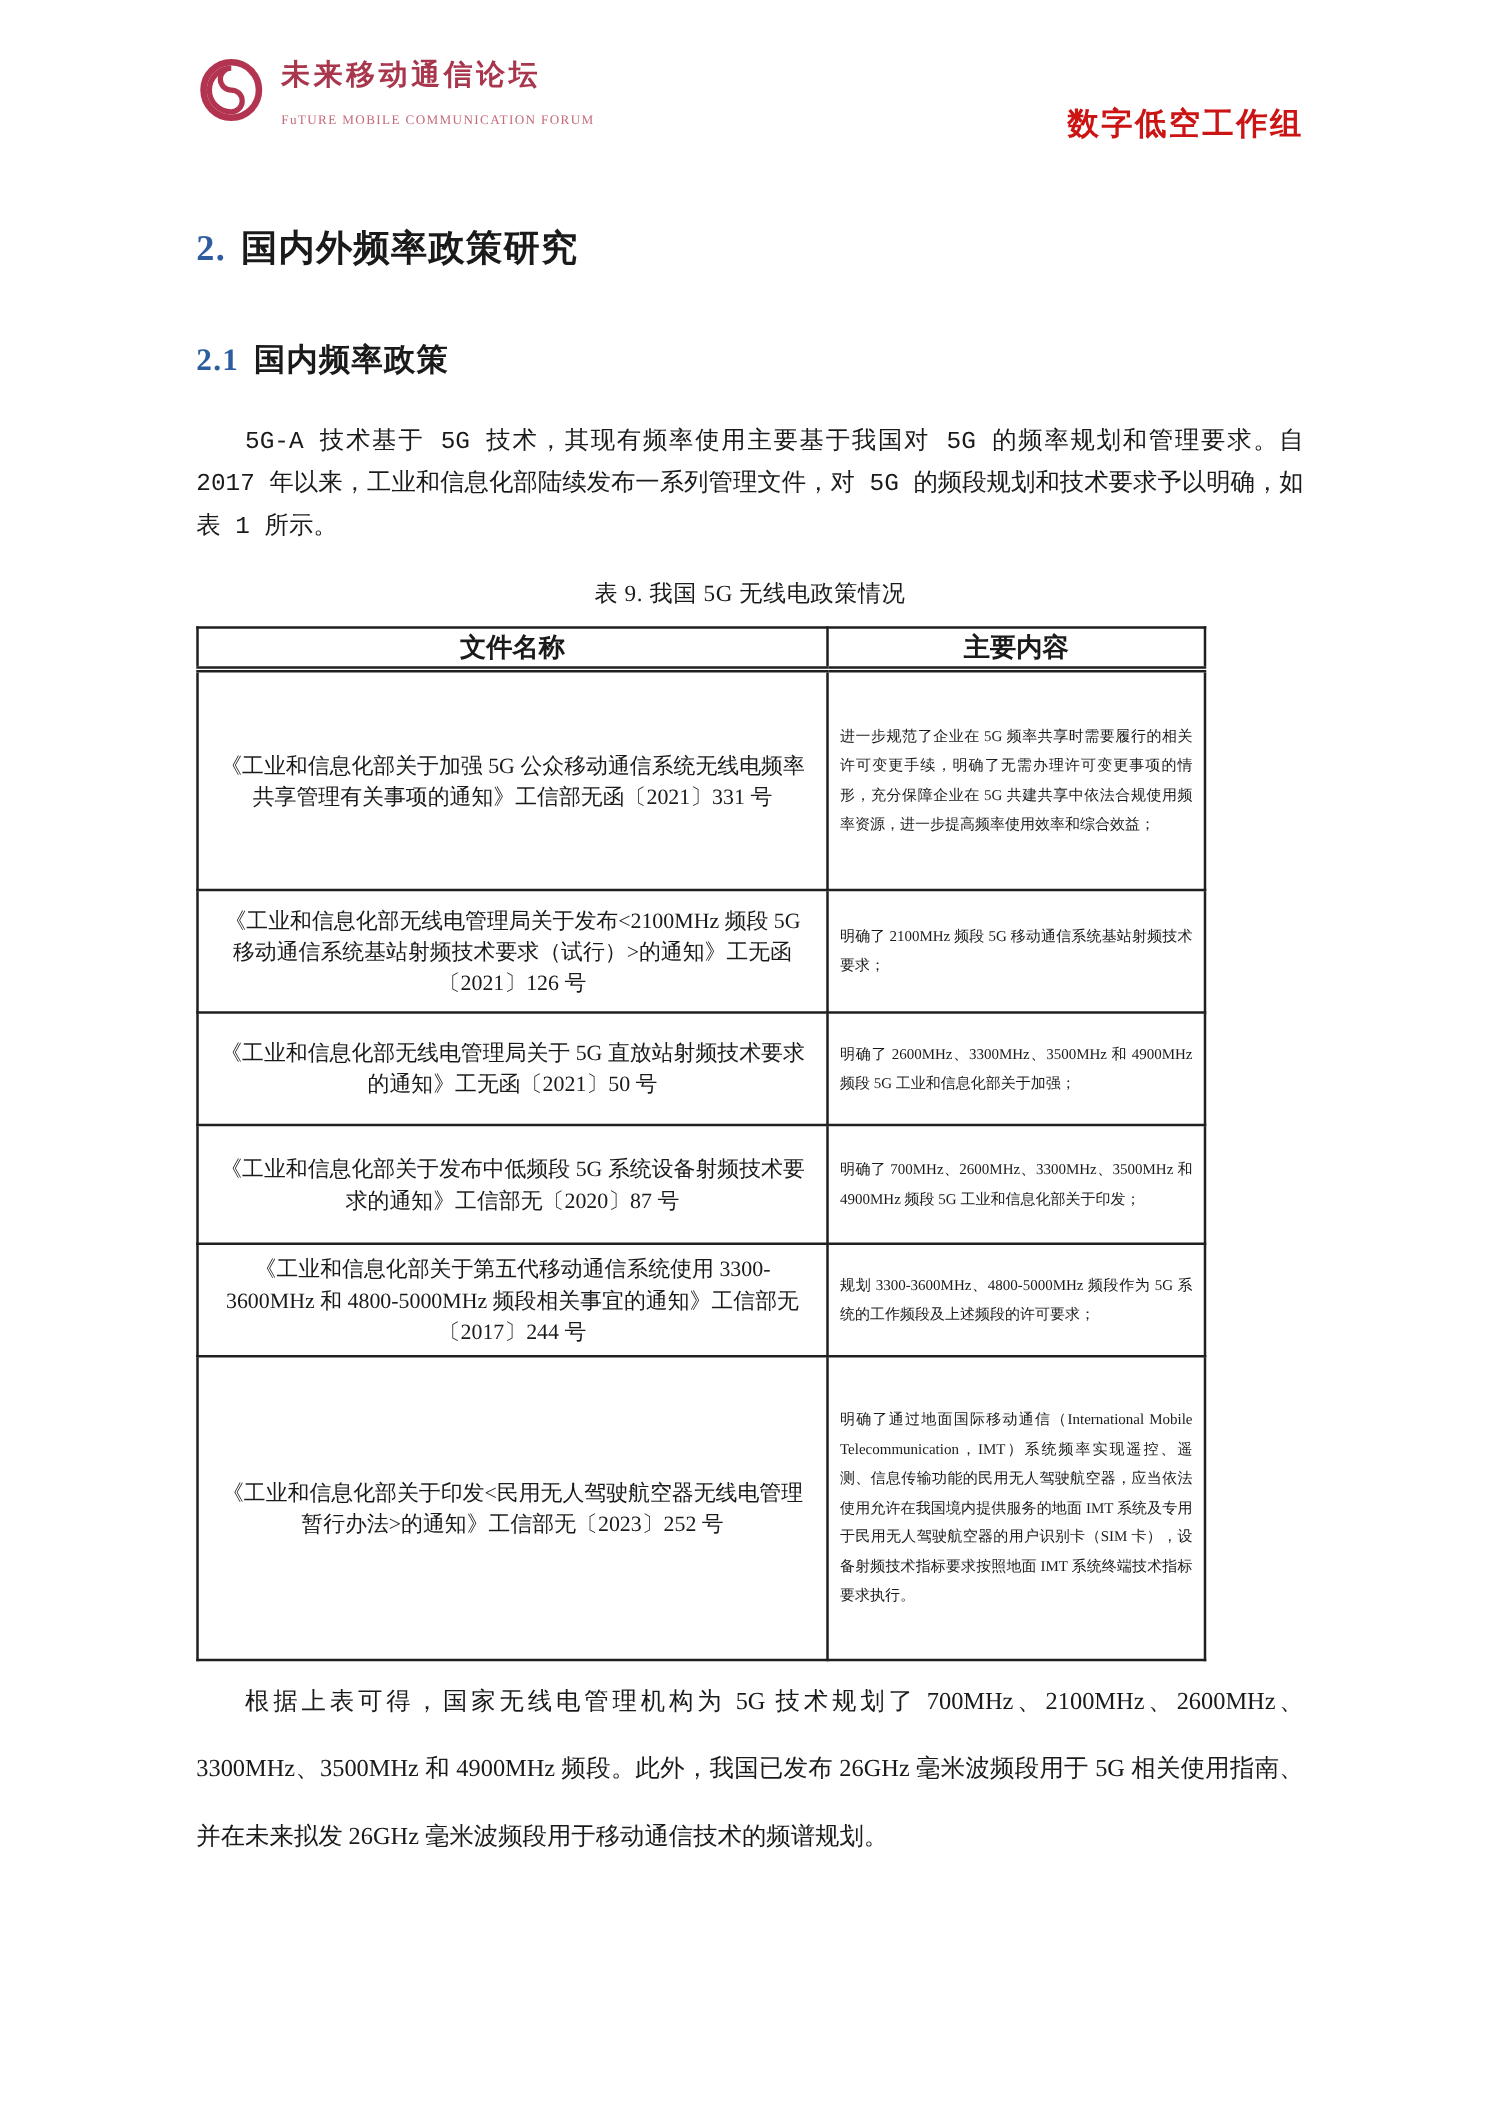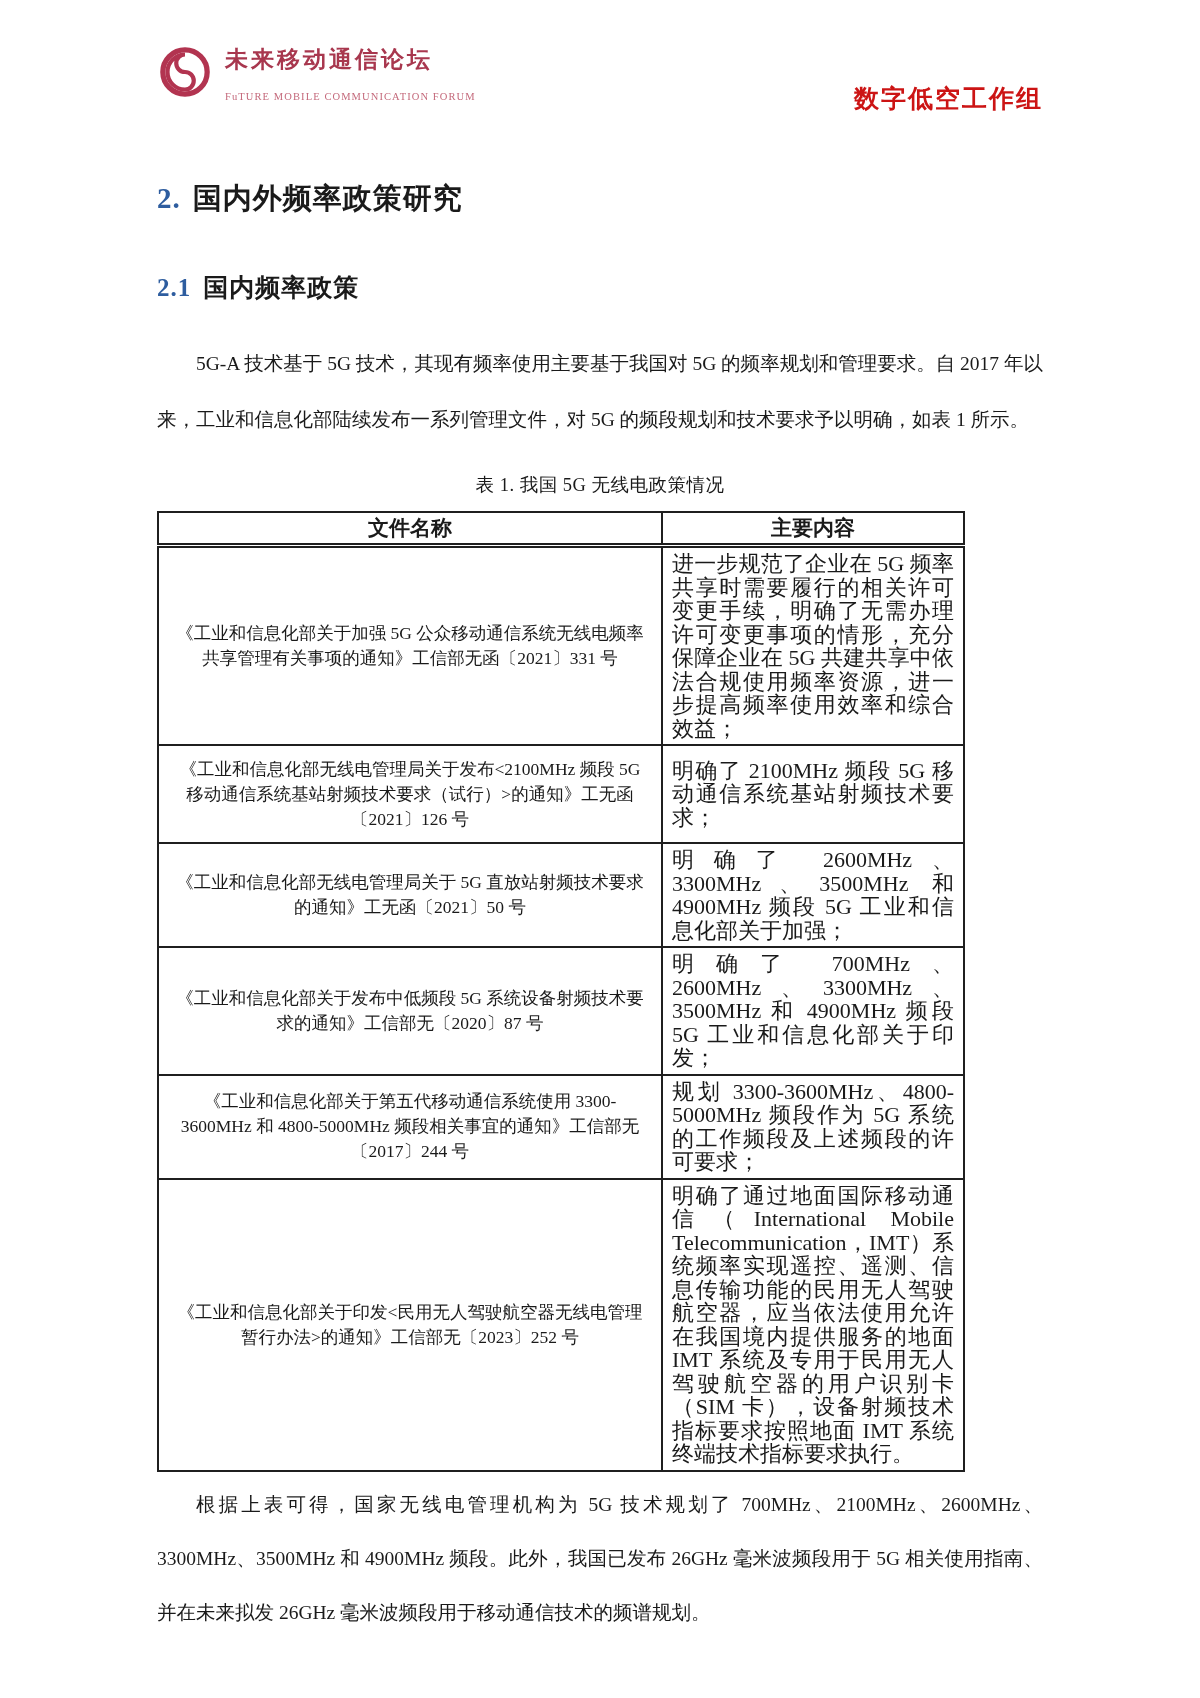--- a/index.html
+++ b/index.html
@@ -17,32 +17,32 @@
   .logo-sub{font-size:10.5px;color:#c4697b;letter-spacing:1.1px;margin-top:18px;}
   .workgroup{color:#cc1414;font-size:25px;font-weight:bold;margin-top:38px;letter-spacing:2px;}
 
   
   h1{font-size:29px;margin:64px 0 0 0;font-weight:bold;letter-spacing:1px;}
   h2{font-size:25px;margin:52px 0 0 0;font-weight:bold;letter-spacing:1px;}
   .hnum{color:#2e5d9f;margin-right:12px;}
 
   
   .para{font-size:19.5px;text-align:justify;text-indent:2em;}
-  .para-intro{margin-top:32px;line-height:56px;}
+  .para-intro{margin-top:32px;line-height:34px;font-family:Liberation Mono, monospace;}
   .para-close{margin-top:6px;line-height:54px;}
 
   
   .caption{font-size:18.5px;text-align:center;margin-top:24px;letter-spacing:0.5px;}
   table{border-collapse:collapse;table-layout:fixed;width:806px;margin-top:14px;}
   col.c1{width:504px;} col.c2{width:302px;}
   th,td{border:2px solid #1f1f1f;vertical-align:middle;}
   th{font-size:21px;font-weight:bold;height:28px;padding:1px 4px;}
   thead th{border-bottom:5px double #1f1f1f;}
   td.name{font-size:17.5px;line-height:25px;text-align:center;padding:4px 10px;}
-  td.content{font-size:22px;line-height:23.5px;text-align:justify;padding:4px 9px;}
+  td.content{font-size:12px;line-height:23.5px;text-align:justify;padding:4px 9px;}
   .r1 td{height:165px;} .r2 td{height:88px;} .r3 td{height:80px;}
   .r4 td{height:85px;} .r5 td{height:80px;} .r6 td{height:80px;} .r7 td{height:233px;}
 </style>
 </head>
 <body>
 
 <div class="page">
 
   <div class="header-bar">
     <div class="logo">
@@ -59,21 +59,21 @@
     </div>
     <div class="workgroup">数字低空工作组</div>
   </div>
 
   <h1><span class="hnum">2.</span><span>国内外频率政策研究</span></h1>
 
   <h2><span class="hnum">2.1</span><span>国内频率政策</span></h2>
 
   <p class="para para-intro">5G-A 技术基于 5G 技术，其现有频率使用主要基于我国对 5G 的频率规划和管理要求。自 2017 年以来，工业和信息化部陆续发布一系列管理文件，对 5G 的频段规划和技术要求予以明确，如表 1 所示。</p>
 
-  <div class="caption">表 1.  我国 5G 无线电政策情况</div>
+  <div class="caption">表 9.  我国 5G 无线电政策情况</div>
 
   <table>
     <colgroup>
         <col class="c1">
         <col class="c2">
       </colgroup>
     <thead>
       <tr>
         <th>文件名称</th>
         <th>主要内容</th>

